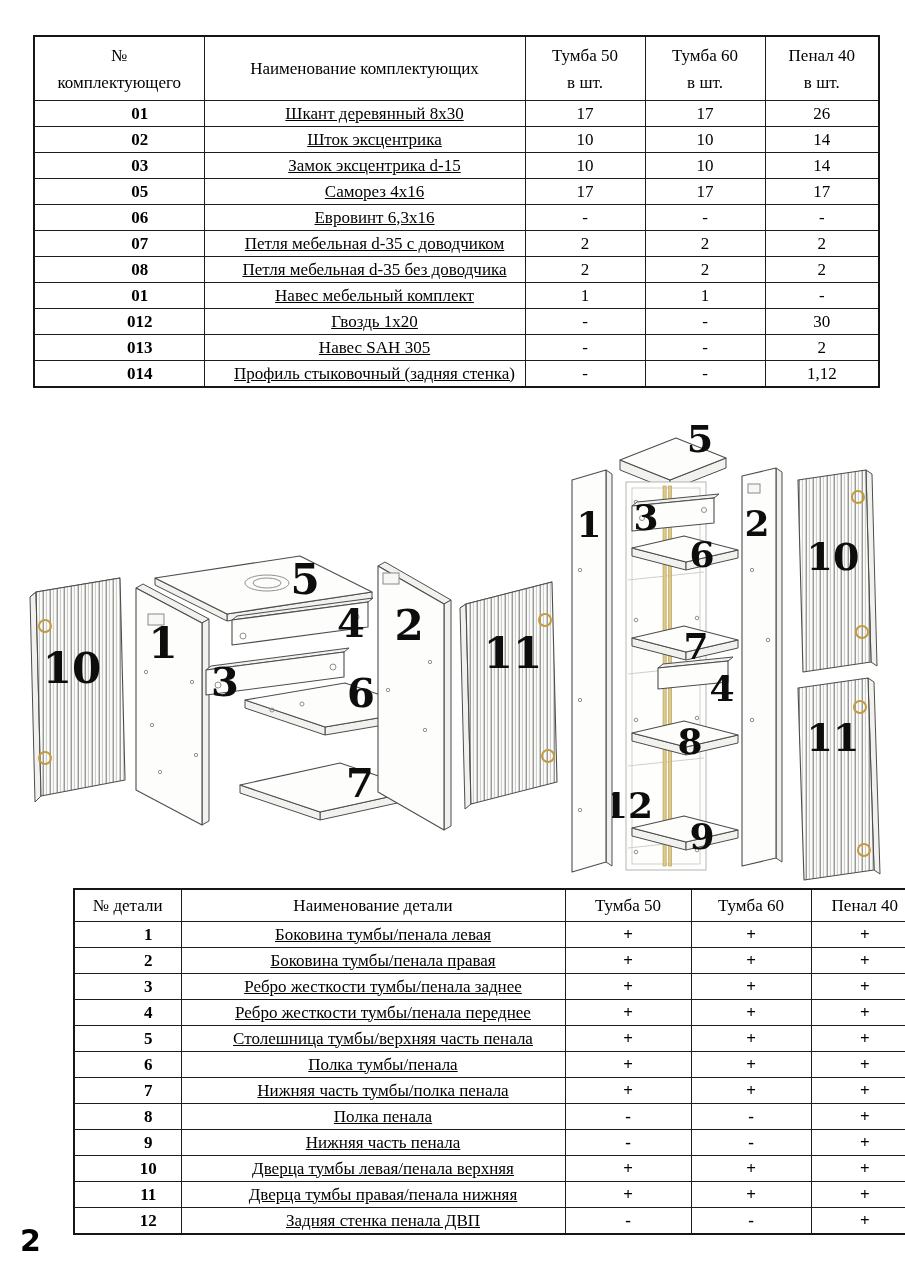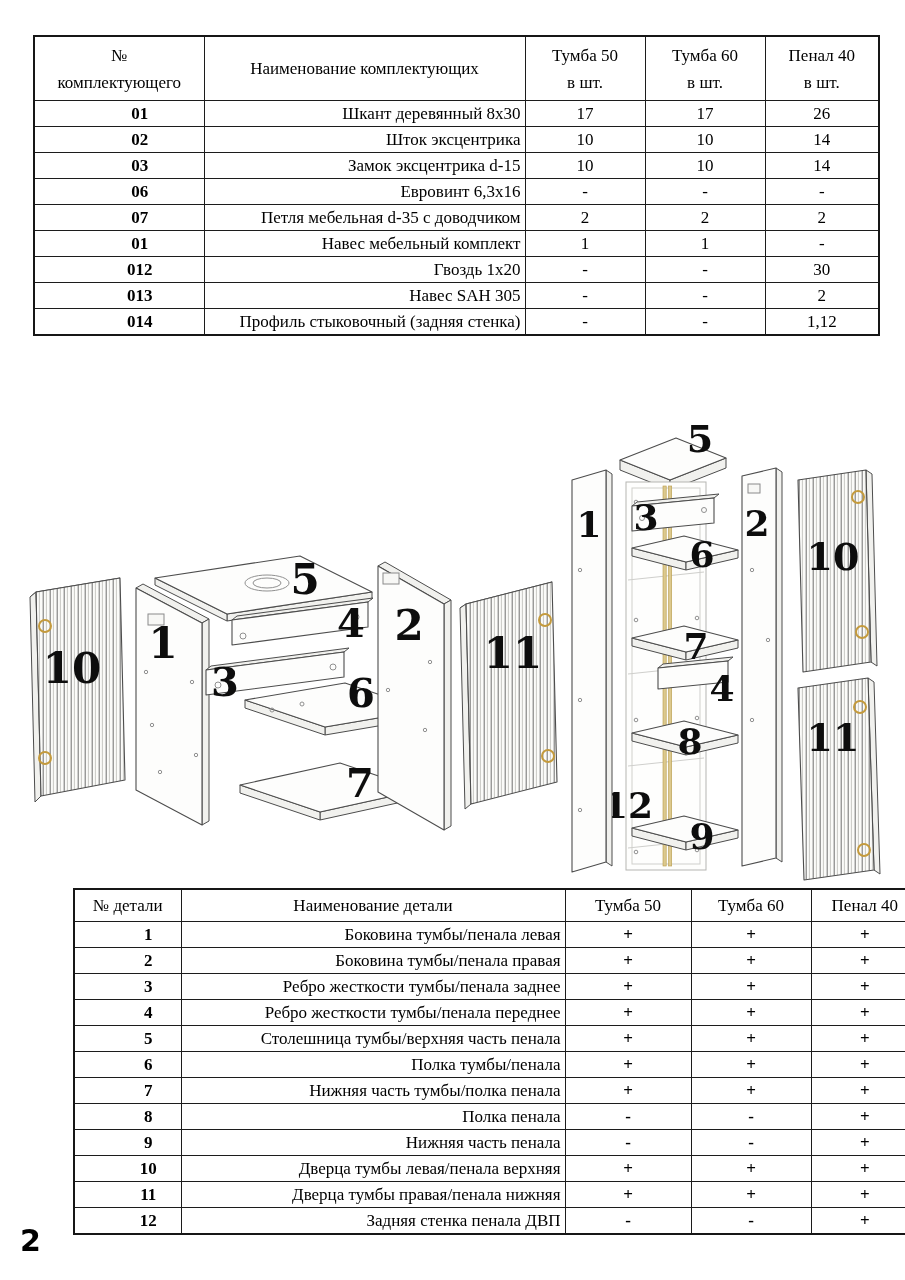--- a/index.html
+++ b/index.html
@@ -14,21 +14,21 @@
   .tbl th{line-height:27px;}
 
   .parts{left:33px;top:35px;width:845px;}
   .parts th{height:63px;}
   .parts td{height:25px;}
   .details{left:33px;top:888px;width:845px;margin-left:40px;}
   .details th{height:31px;}
   .details td{height:25px;}
 
   td.num{font-weight:bold;padding-left:45px;}
-  td.name{text-align:right;padding-left:24px;}
+  td.name{text-align:center;padding-left:24px;text-decoration:underline;}
   .details td.val{font-weight:bold;}
 
   .page-num{position:absolute;left:20px;top:1226px;font-family:"DejaVu Sans",sans-serif;
             font-weight:bold;font-size:30px;line-height:30px;}
 
   svg.diagram{position:absolute;left:0;top:420px;}
   .panel{fill:#fdfdfc;stroke:#4d4d4d;stroke-width:1.1;stroke-linejoin:round;}
   .edge{fill:#f1f1ee;stroke:#4d4d4d;stroke-width:1;stroke-linejoin:round;}
   .door{fill:url(#slats);stroke:#4d4d4d;stroke-width:1.1;stroke-linejoin:round;}
   .hole{fill:none;stroke:#909090;stroke-width:1;}
@@ -96,37 +96,51 @@
 
         <tr>
           <td class="num">03</td>
           <td class="name">Замок эксцентрика d-15</td>
           <td class="val">10</td>
           <td class="val">10</td>
           <td class="val">14</td>
         </tr>
 
 
+        <tr>
+          <td class="num">05</td>
+          <td class="name">Саморез 4х16</td>
+          <td class="val">17</td>
+          <td class="val">17</td>
+          <td class="val">17</td>
+        </tr>
 
         <tr>
           <td class="num">06</td>
           <td class="name">Евровинт 6,3х16</td>
           <td class="val">-</td>
           <td class="val">-</td>
           <td class="val">-</td>
         </tr>
 
         <tr>
           <td class="num">07</td>
           <td class="name">Петля мебельная d-35 с доводчиком</td>
           <td class="val">2</td>
           <td class="val">2</td>
           <td class="val">2</td>
         </tr>
 
+        <tr>
+          <td class="num">08</td>
+          <td class="name">Петля мебельная d-35 без доводчика</td>
+          <td class="val">2</td>
+          <td class="val">2</td>
+          <td class="val">2</td>
+        </tr>
 
         <tr>
           <td class="num">01</td>
           <td class="name">Навес мебельный комплект</td>
           <td class="val">1</td>
           <td class="val">1</td>
           <td class="val">-</td>
         </tr>
 
         <tr>

